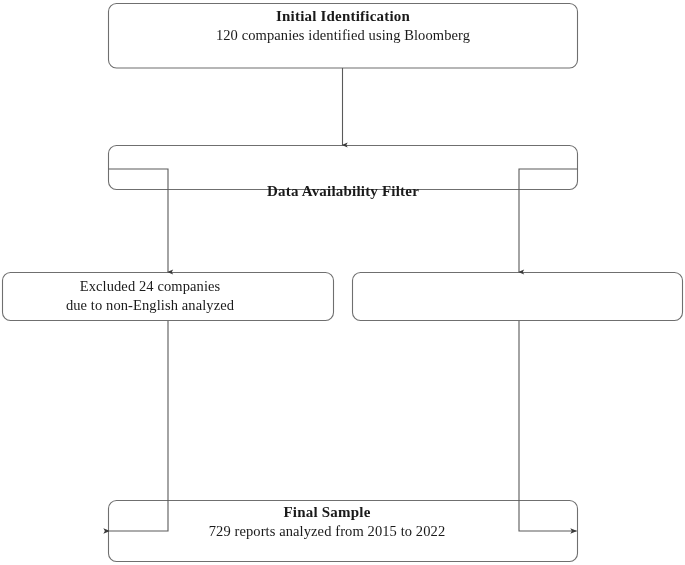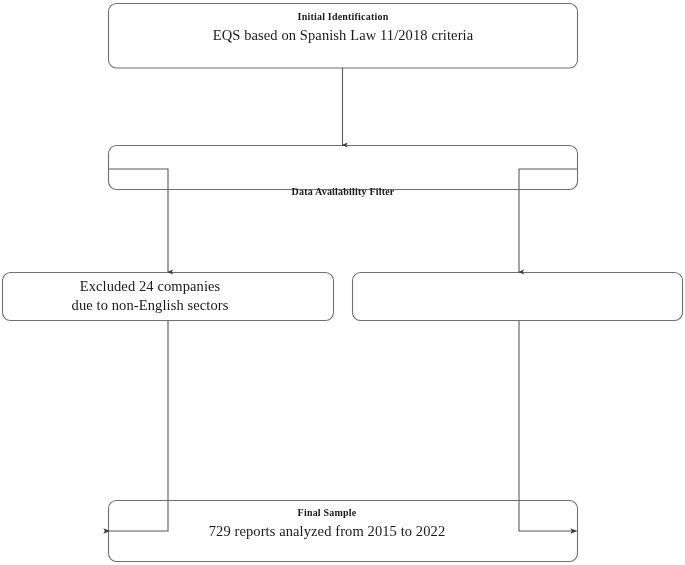--- a/index.html
+++ b/index.html
@@ -40,21 +40,21 @@
     text-align: center;
     color: #1a1a1a;
     font-family: "Liberation Serif", "DejaVu Serif", serif;
     font-size: 14.5px;
     line-height: 19px;
     letter-spacing: 0.1px;
     white-space: nowrap;
   }
   .node-title {
     font-weight: bold;
-    font-size: 10px;
+    font-size: 15px;
     letter-spacing: 0.2px;
   }
   .node-line {
     display: block;
   }
 </style>
 </head>
 <body>
 
 <div id="flowchart-root">
@@ -88,30 +88,30 @@
 
     <path class="flow-line" d="M 577.5 169 L 519 169 L 519 272" marker-end="url(#arrow-down)"></path>
 
     <path class="flow-line" d="M 168 321 L 168 531 L 109.5 531" marker-end="url(#arrow-left)"></path>
 
     <path class="flow-line" d="M 519 321 L 519 531 L 576.5 531" marker-end="url(#arrow-right)"></path>
   </svg>
 
   <div class="node-text" style="left:108px; top:7px; width:470px;">
     <span class="node-line node-title">Initial Identification</span>
-    <span class="node-line">EQS based on Spanish Law 11/2018 criteria</span>
+    <span class="node-line">120 companies identified using Bloomberg</span>
   </div>
 
   <div class="node-text" style="left:108px; top:158px; width:470px;margin-top:24px;">
     <span class="node-line node-title">Data Availability Filter</span>
   </div>
 
   <div class="node-text" style="left:12px; top:277px; width:276px;">
     <span class="node-line">Excluded 24 companies</span>
-    <span class="node-line">due to non-English sectors</span>
+    <span class="node-line">due to non-English analyzed</span>
   </div>
 
 
   <div class="node-text" style="left:92px; top:503px; width:470px;">
     <span class="node-line node-title">Final Sample</span>
     <span class="node-line">729 reports analyzed from 2015 to 2022</span>
   </div>
 
 </div>
 

